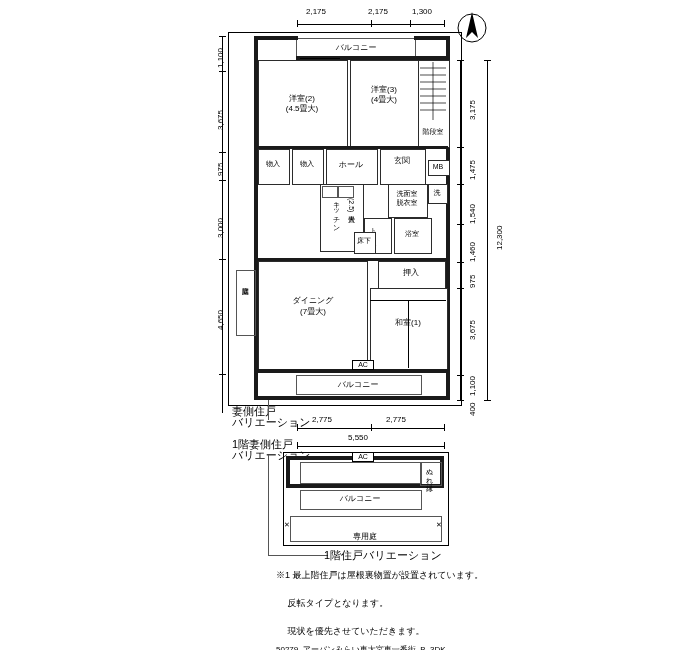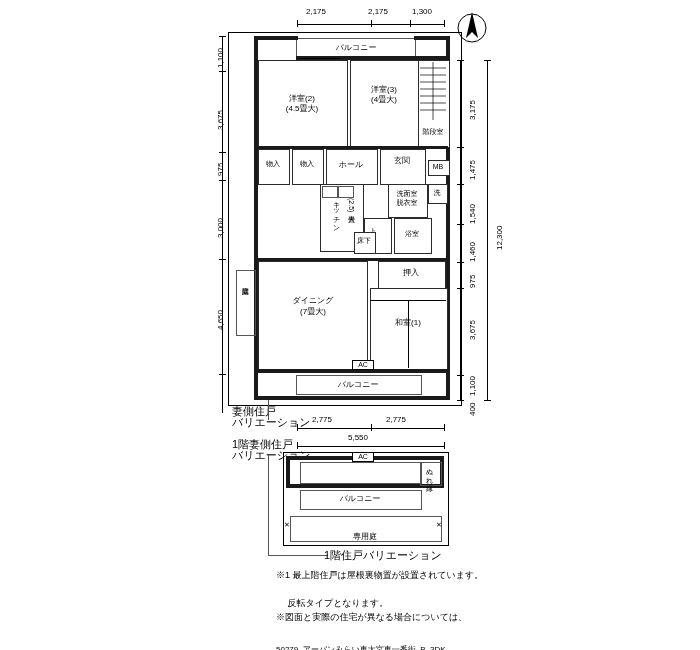--- a/index.html
+++ b/index.html
@@ -205,17 +205,17 @@
 
   <div class="thin" style="left:290px;top:516px;width:150px;height:24px;"></div>
   <div class="lbl" style="left:315px;top:523px;width:100px;margin-top:9px;">専用庭</div>
   <div class="lbl2" style="left:284px;top:521px;">✕</div>
   <div class="lbl2" style="left:436px;top:521px;">✕</div>
 
   <div class="cap" style="left:324px;top:548px;">1階住戸バリエーション</div>
 
   <div class="note" style="left:276px;top:568px;">※1 最上階住戸は屋根裏物置が設置されています。</div>
   <div class="note" style="left:276px;top:596px;">　 反転タイプとなります。</div>
-  <div class="note" style="left:276px;top:610px;">※図面と実際の住宅が異なる場合については、</div>
+  <div class="note" style="left:276px;top:624px;">　 現状を優先させていただきます。</div>
 
   <div class="cap" style="left:276px;top:644px;font-size:8px;">50279_アーバンみらい東大宮東一番街_B_3DK</div>
 
 </div>
 
 </body></html>

